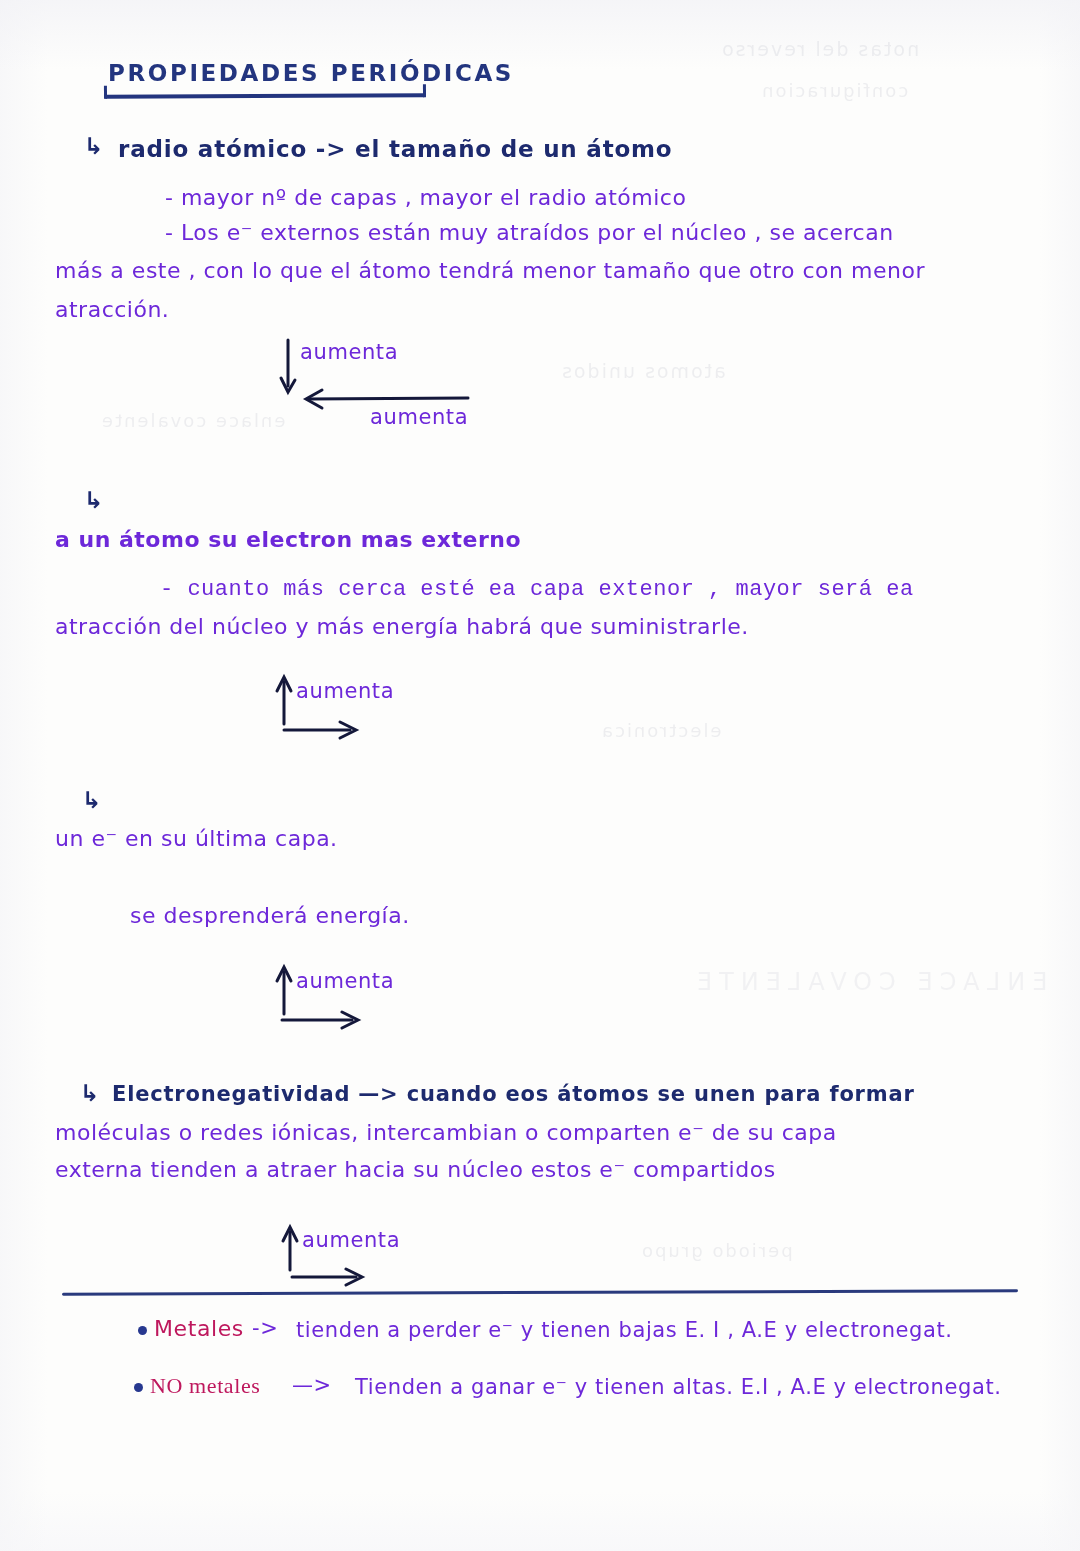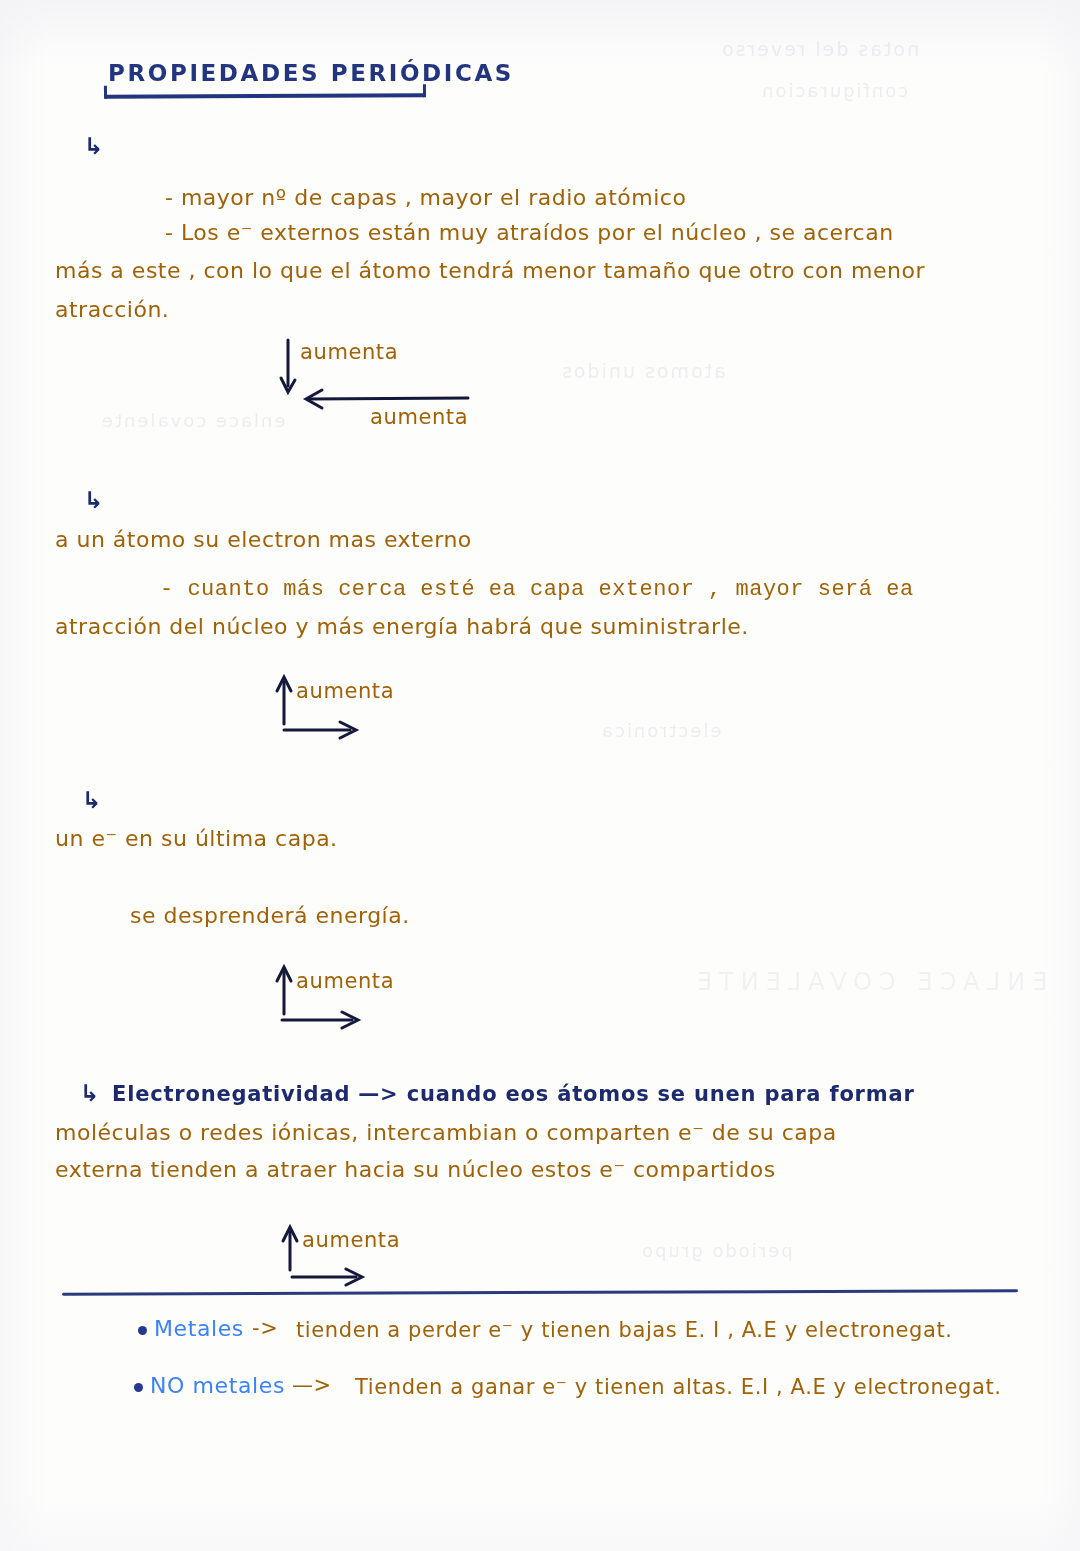--- a/index.html
+++ b/index.html
@@ -37,25 +37,25 @@
     transform: scaleX(-1);
     pointer-events: none;
     user-select: none;
   }
 
   .ink {
     position: absolute;
     white-space: nowrap;
     font-family: "DejaVu Sans", sans-serif;
     font-weight: 600;
-    color: #a16207;
+    color: #6d28d9;
     letter-spacing: 0.6px;
   }
   .ink.blue {
-    color: #3b82f6;
+    color: #be185d;
   }
   .ink.title {
     font-size: 23px;
     letter-spacing: 2.6px;
     color: #23357f;
     font-weight: 700;
   }
   .ink.head {
     font-size: 23px;
     color: #1d2a6e;
@@ -133,20 +133,21 @@
   <div class="bleed" style="left:560px; top:360px; font-size:19px;">atomos unidos</div>
   <div class="bleed" style="left:600px; top:720px; font-size:18px;">electronica</div>
   <div class="bleed" style="left:690px; top:968px; font-size:24px; letter-spacing:7px; opacity:0.22;">ENLACE COVALENTE</div>
   <div class="bleed" style="left:640px; top:1240px; font-size:18px;">periodo grupo</div>
   <div class="bleed" style="left:100px; top:410px; font-size:18px;">enlace covalente</div>
 
   <div class="ink title" style="left:108px; top:60px;">PROPIEDADES PERIÓDICAS</div>
   <div class="title-underline"></div>
 
   <div class="ink head blue" style="left:84px; top:133px;">↳</div>
+  <div class="ink head" style="left:118px; top:136px;">radio atómico  -&gt;  el tamaño de un átomo</div>
 
   <div class="ink body" style="left:165px; top:185px;">- mayor nº de capas , mayor el radio atómico</div>
   <div class="ink body" style="left:165px; top:220px;">- Los e⁻ externos están muy atraídos  por el núcleo , se acercan</div>
   <div class="ink body" style="left:55px; top:258px;">más  a este , con lo que el átomo  tendrá  menor  tamaño  que otro con menor</div>
   <div class="ink body" style="left:55px; top:297px;">atracción.</div>
 
   <div class="diagram" style="left:278px; top:336px;">
     <svg width="260" height="92" viewBox="0 0 260 92">
       <g stroke="#14183a" stroke-width="3" fill="none" stroke-linecap="round">
         <line x1="10" y1="4" x2="10" y2="50"></line>
@@ -154,21 +155,21 @@
         <line x1="30" y1="63" x2="190" y2="62"></line>
         <polyline points="44,54 28,63 44,72"></polyline>
       </g>
     </svg>
   </div>
   <div class="ink arrowlabel" style="left:300px; top:340px;">aumenta</div>
   <div class="ink arrowlabel" style="left:370px; top:405px;">aumenta</div>
 
   <div class="ink head blue" style="left:84px; top:487px;">↳</div>
 
-  <div class="ink body" style="left:55px; top:527px;">a un átomo   su electron  mas   externo</div>
+  <div class="ink body" style="left:55px; top:527px;font-weight:bold;">a un átomo   su electron  mas   externo</div>
   <div class="ink body" style="left:160px; top:577px;font-family:Liberation Mono, monospace;">- cuanto más cerca esté  ea capa  extenor , mayor será  ea</div>
   <div class="ink body" style="left:55px; top:614px;">atracción   del núcleo  y más  energía   habrá  que suministrarle.</div>
 
   <div class="diagram" style="left:272px; top:672px;">
     <svg width="180" height="74" viewBox="0 0 180 74">
       <g stroke="#14183a" stroke-width="3" fill="none" stroke-linecap="round">
         <line x1="12" y1="10" x2="12" y2="52"></line>
         <polyline points="5,19 12,5 19,19"></polyline>
         <line x1="12" y1="58" x2="78" y2="58"></line>
         <polyline points="68,50 84,58 68,66"></polyline>
@@ -213,17 +214,17 @@
   <div class="ink arrowlabel" style="left:302px; top:1228px;">aumenta</div>
 
   <div class="divider"></div>
 
   <div class="dot-bullet" style="left:138px; top:1326px;"></div>
   <div class="ink bullet-line blue" style="left:154px; top:1316px; font-size:22px;">Metales</div>
   <div class="ink bullet-line" style="left:252px; top:1316px;">-&gt;</div>
   <div class="ink bullet-line" style="left:296px; top:1318px;">tienden  a  perder  e⁻    y tienen  bajas  E. I ,  A.E  y electronegat.</div>
 
   <div class="dot-bullet" style="left:134px; top:1383px;"></div>
-  <div class="ink bullet-line blue" style="left:150px; top:1373px; font-size:22px;">NO metales</div>
+  <div class="ink bullet-line blue" style="left:150px; top:1373px; font-size:22px;font-family:Liberation Serif, serif;">NO metales</div>
   <div class="ink bullet-line" style="left:292px; top:1373px;">—&gt;</div>
   <div class="ink bullet-line" style="left:332px; top:1375px;margin-left:23px;">Tienden  a  ganar  e⁻  y tienen altas.  E.I ,  A.E  y electronegat.</div>
 
 </div>
 
 </body></html>

